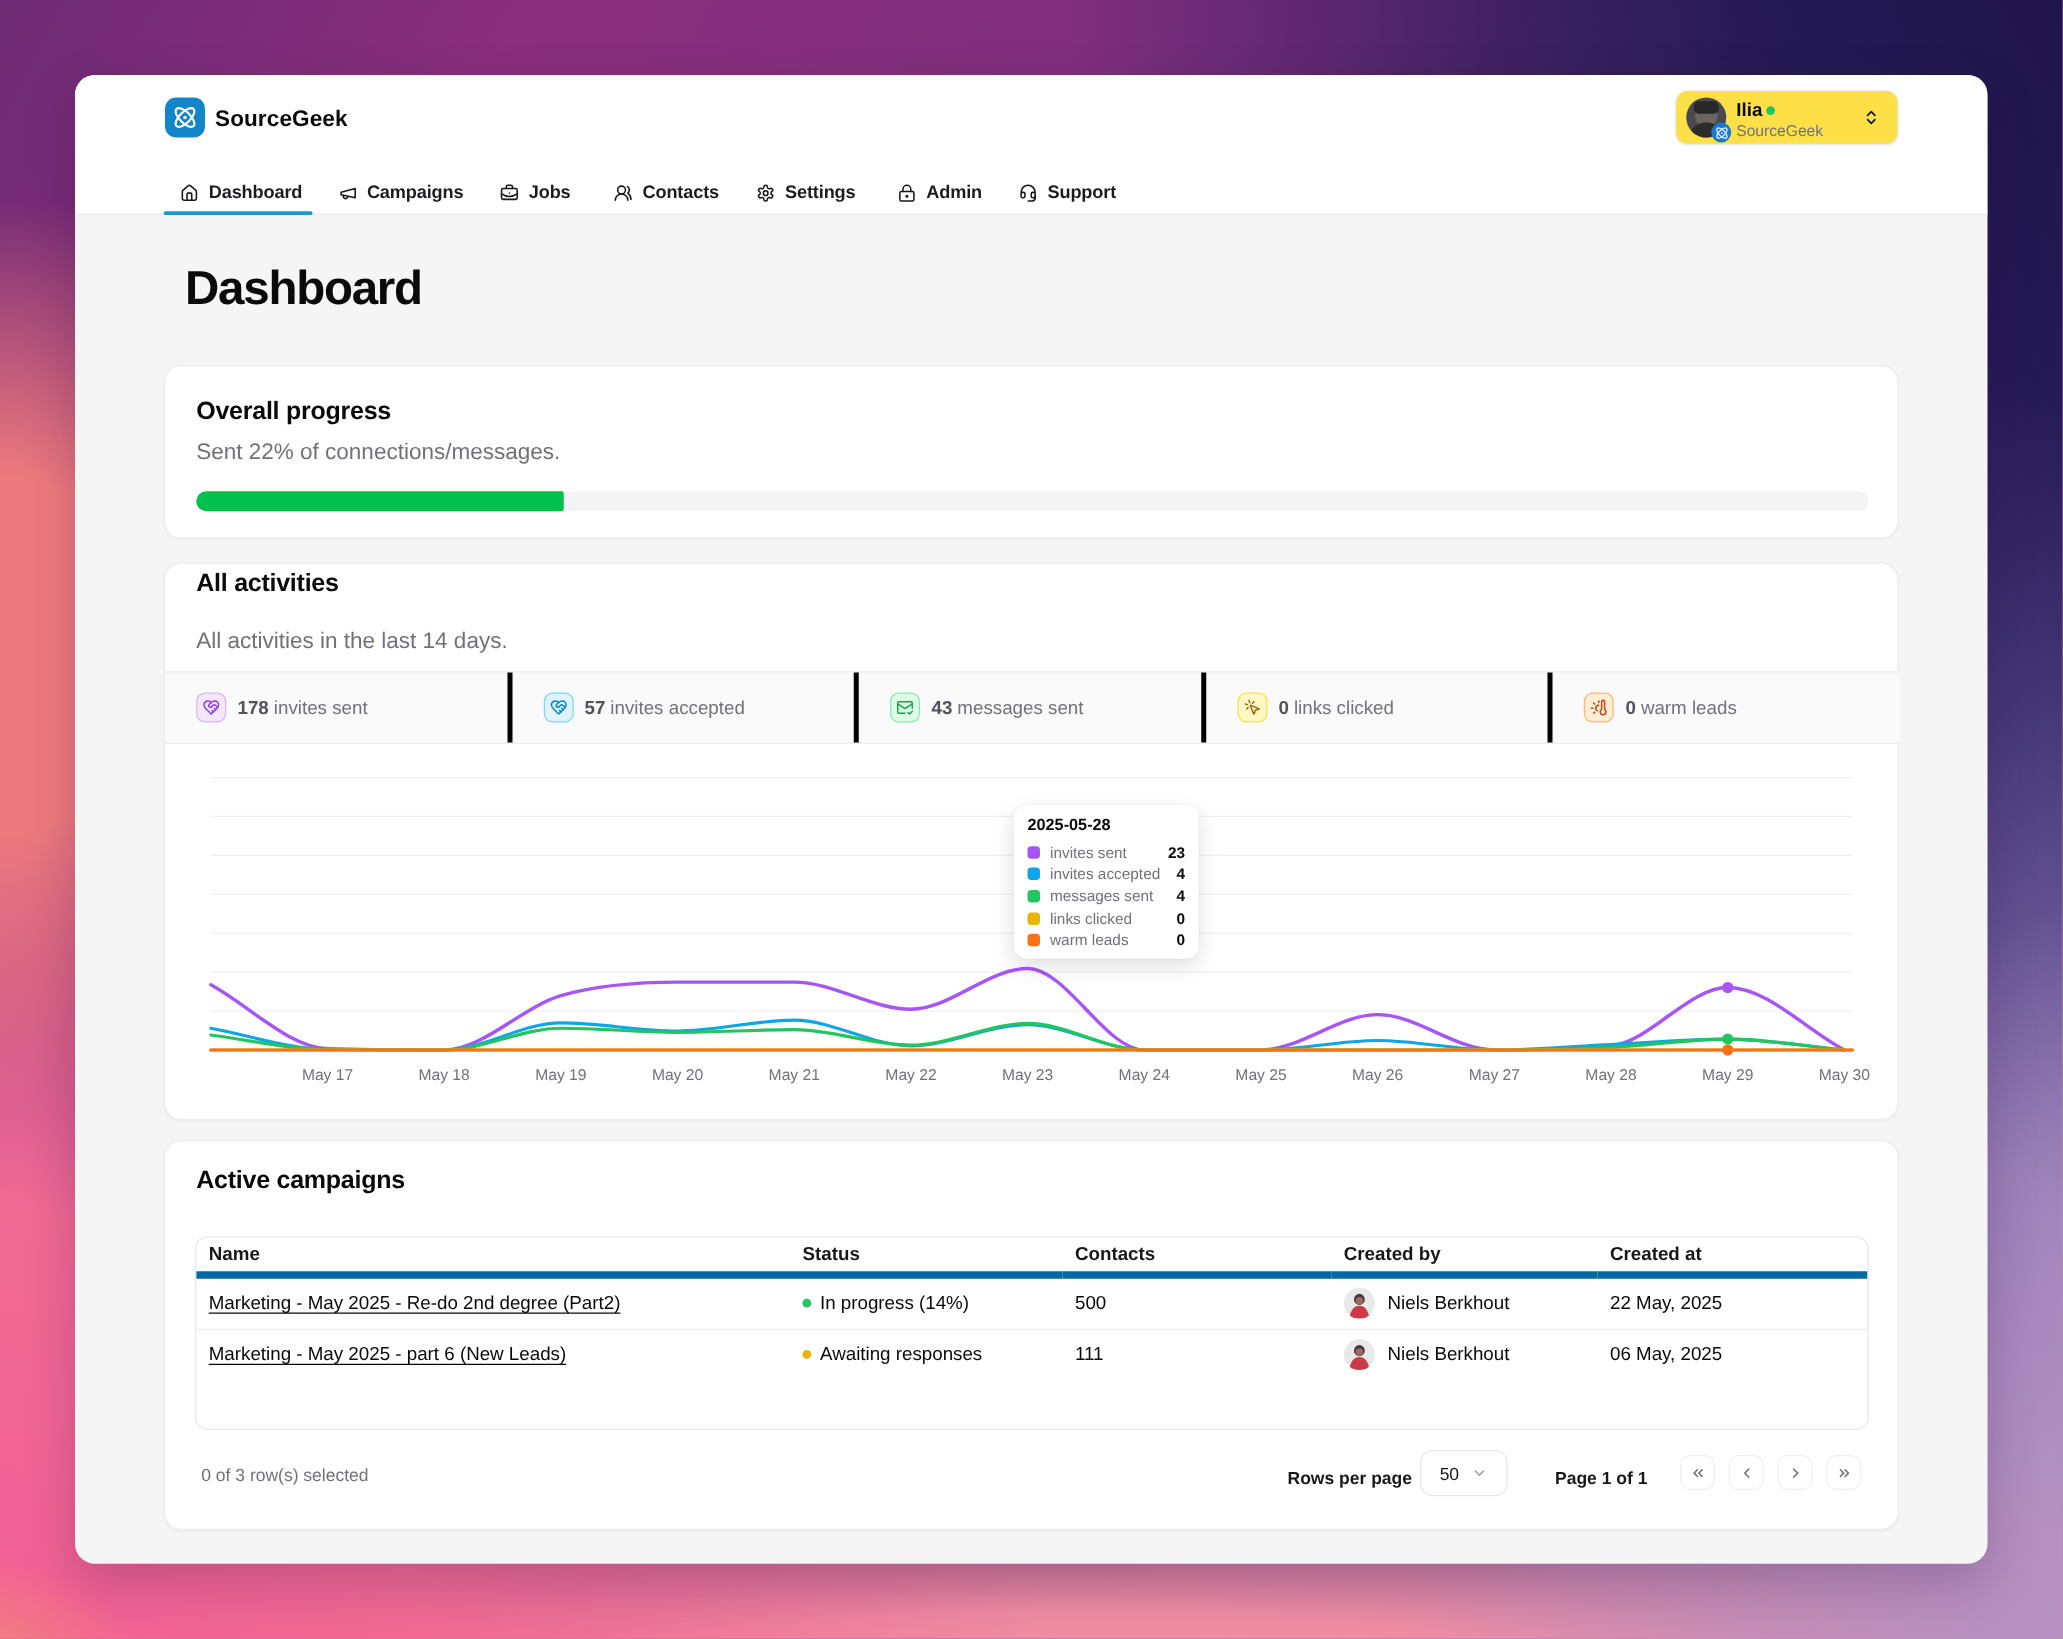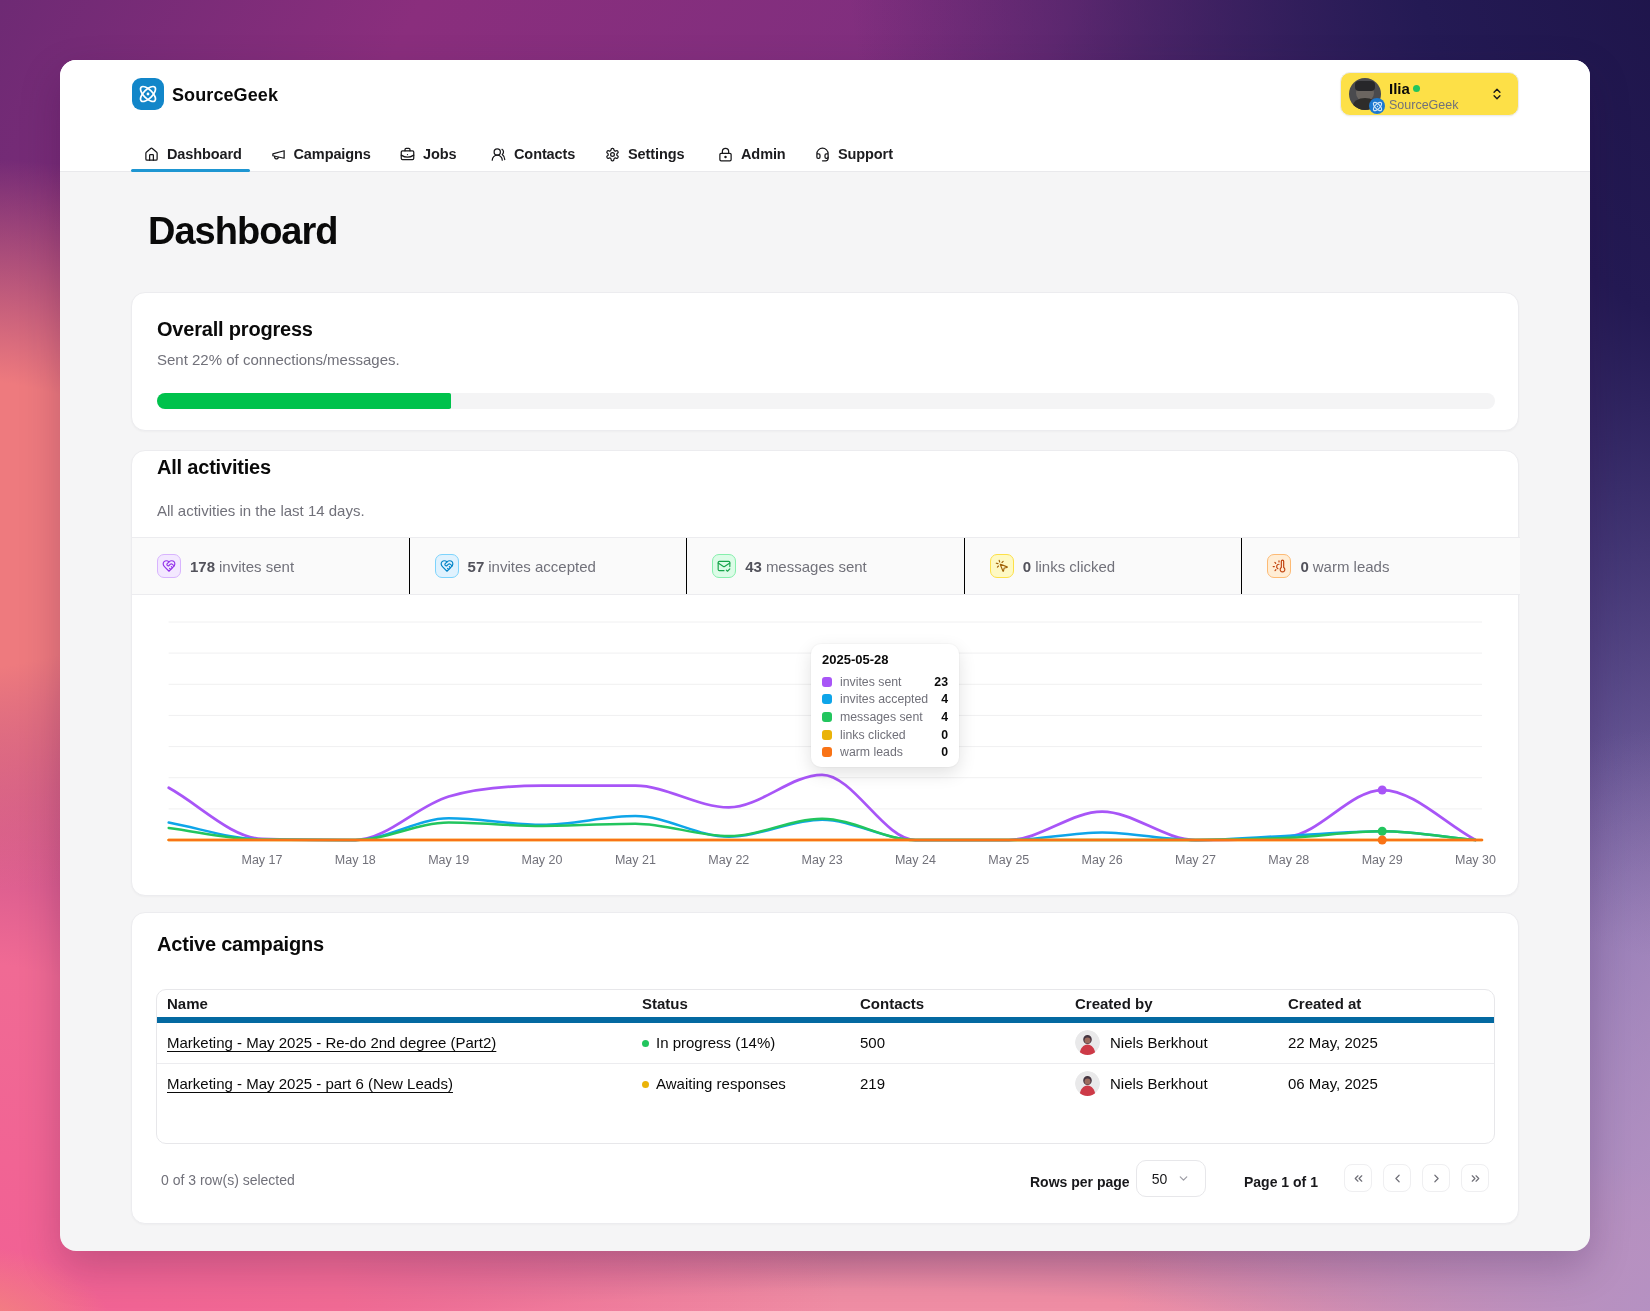--- a/index.html
+++ b/index.html
@@ -25,28 +25,28 @@
 .logo { position:absolute; left:72px; top:18px; width:32px; height:32px; border-radius:9px; background:#1286c9; display:flex; align-items:center; justify-content:center; }
 .brand { position:absolute; left:112px; top:25px; font-size:18px; font-weight:700; color:#0a0a0a; letter-spacing:.1px; }
 .nav { position:absolute; left:71px; top:80px; width:900px; height:28px; }
 .nav .it { position:absolute; top:0; display:flex; align-items:center; gap:8px; font-size:14.5px; font-weight:600; color:#1c1c1f; height:28px; letter-spacing:-0.1px; }
 .nav .it svg { width:15px; height:15px; }
 .underline { position:absolute; left:71px; top:109px; width:119px; height:3px; background:#1e96d2; border-radius:2px; }
 .chip { position:absolute; left:1280px; top:12px; width:179px; height:44px; background:#fde047; border:1px solid #ececee; border-radius:10px; box-shadow:0 1px 2px rgba(0,0,0,.04); }
 .h1 { position:absolute; left:88px; top:150px; font-size:38px; font-weight:700; color:#0a0a0a; letter-spacing:-1px; }
 .card { position:absolute; left:71px; background:#fff; border:1px solid #ececef; border-radius:14px; box-shadow:0 1px 2px rgba(0,0,0,.03); }
 .card .t { position:absolute; left:25px; font-size:20px; font-weight:700; color:#0a0a0a; letter-spacing:-.2px; }
-.card .s { position:absolute; left:25px; font-size:15px; color:#71717a; }
+.card .s { position:absolute; left:25px; font-size:18px; color:#71717a; }
 #card1 { top:232px; width:1388px; height:139px; }
 #card2 { top:390px; width:1388px; height:446px; }
 #card3 { top:852px; width:1388px; height:312px; }
 .track { position:absolute; left:25px; top:100px; width:1338px; height:16px; background:#f4f4f5; border-radius:9px; }
 .fill { width:294px; height:16px; background:#00c24c; border-radius:9px 2px 2px 9px; }
 .stats { position:absolute; left:0; top:86px; width:1388px; height:58px; background:#fafafa; border-top:1px solid #ececef; border-bottom:1px solid #ececef; display:flex; }
-.stats .cell { width:277.6px; display:flex; align-items:center; padding-left:25px; border-right:1px solid #000000; font-size:15px; color:#71717a; }
+.stats .cell { width:277.6px; display:flex; align-items:center; padding-left:25px; border-right:4px solid #000000; font-size:15px; color:#71717a; }
 .stats .cell:last-child { border-right:none; }
 .badge { width:24px; height:24px; border-radius:7px; display:flex; align-items:center; justify-content:center; margin-right:9px; }
 .badge svg { width:14px; height:14px; }
 .stats b { color:#52525b; font-weight:700; margin-right:4px; }
 .tip { position:absolute; left:679px; top:193px; width:148px; background:#fff; border-radius:10px; box-shadow:0 6px 18px rgba(0,0,0,.12), 0 0 0 1px rgba(0,0,0,.02); padding:8px 11px 6px; }
 .tip .tt { font-size:13px; font-weight:700; color:#0a0a0a; margin-bottom:6px; }
 .tip .r { display:flex; align-items:center; font-size:12.3px; color:#71717a; height:17.6px; }
 .tip .sw { width:10px; height:10px; border-radius:3px; margin-right:8px; flex:none; }
 .tip .v { margin-left:auto; color:#0a0a0a; font-weight:700; }
 table.tbl { position:absolute; left:24px; top:76px; width:1339px; border-collapse:separate; border-spacing:0; font-size:15px; color:#0a0a0a; }
@@ -253,21 +253,21 @@
                       <path d="M8.2 9.5a4.3 4.5 0 1 1 8.6 0a4.3 4.5 0 1 1-8.6 0z" fill="#453641"></path>
                       <circle cx="12.5" cy="10.5" r="3" fill="#9c6b5e"></circle>
                       <path d="M4.5 25c.5-7 4-10.5 8-10.5s7.5 3.5 8 10.5z" fill="#cd3a47"></path>
                     </svg></span>Niels Berkhout</div>
               </td>
           <td>22 May, 2025</td>
         </tr>
         <tr>
           <td><a>Marketing - May 2025 - part 6 (New Leads)</a></td>
           <td><span class="dot" style="background:#eab308"></span>Awaiting responses</td>
-          <td>219</td>
+          <td>111</td>
           <td>
                 <div class="byc"><span class="av"><svg width="25" height="25" viewBox="0 0 25 25">
                       <circle cx="12.5" cy="12.5" r="12.5" fill="#e9e9ea"></circle>
                       <path d="M8.2 9.5a4.3 4.5 0 1 1 8.6 0a4.3 4.5 0 1 1-8.6 0z" fill="#453641"></path>
                       <circle cx="12.5" cy="10.5" r="3" fill="#9c6b5e"></circle>
                       <path d="M4.5 25c.5-7 4-10.5 8-10.5s7.5 3.5 8 10.5z" fill="#cd3a47"></path>
                     </svg></span>Niels Berkhout</div>
               </td>
           <td>06 May, 2025</td>
         </tr>

